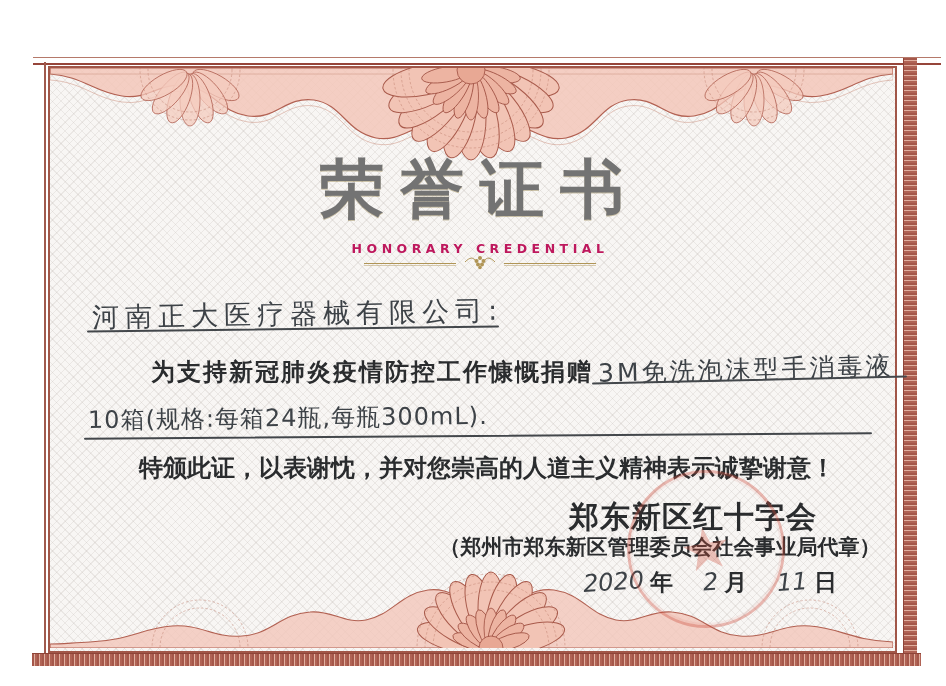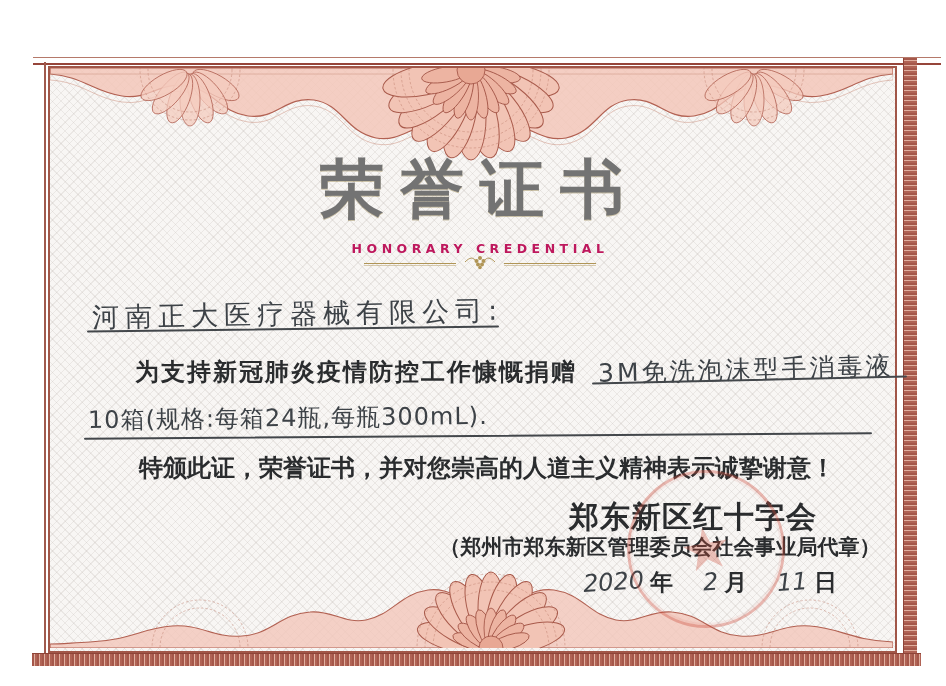--- a/index.html
+++ b/index.html
@@ -35,21 +35,21 @@
     font-size:12.5px;font-weight:700;color:#be185d;letter-spacing:4.5px;margin-top:8px;}
   .divider{left:480px;top:254px;transform:translateX(-50%);width:232px;
     display:flex;align-items:center;gap:7px;}
   .divider .dline{flex:1;height:1px;border-top:1px solid #b09556;border-bottom:1px solid rgba(176,149,86,.45);}
   
   .print{color:#2a2c2e;font-weight:700;white-space:nowrap;}
   .hand{font-family:"DejaVu Sans","Liberation Sans",sans-serif;color:#3d4247;white-space:nowrap;}
   .recipient{left:92px;top:296px;font-size:27px;letter-spacing:6px;transform:rotate(-1deg);}
   .u-line{height:2px;background:#43474b;border-radius:1px;}
   .u-recipient{left:87px;top:328px;width:412px;transform:rotate(-0.7deg);}
-  .donate-intro{left:135px;top:356px;font-size:24px;letter-spacing:2px;text-align:center;}
+  .donate-intro{left:151px;top:356px;font-size:24px;letter-spacing:2px;text-align:center;}
   .donate-item{left:598px;top:353px;font-size:25px;letter-spacing:3px;transform:rotate(-1.5deg);}
   .u-item{left:592px;top:379px;width:315px;transform:rotate(-1.3deg);}
   .detail{left:88px;top:402px;font-size:24px;letter-spacing:1px;transform:rotate(-0.6deg);}
   .u-detail{left:84px;top:435px;width:788px;transform:rotate(-0.4deg);}
   .thanks{left:139px;top:452px;font-size:24px;}
   .issuer{left:693px;top:497px;transform:translateX(-50%);font-size:30px;letter-spacing:1px;}
   .issuer-note{left:648px;top:533px;transform:translateX(-50%);font-size:21px;margin-left:12px;}
   .date-row{left:583px;top:567px;display:flex;align-items:baseline;font-size:23px;}
   .date-row .hw{font-style:italic;transform:rotate(-4deg);font-size:24px;}
   .date-row .unit{font-weight:700;color:#2a2c2e;}
@@ -310,21 +310,21 @@
 <div class="abs hand recipient">河南正大医疗器械有限公司:</div>
 <div class="abs u-line u-recipient"></div>
 
 <div class="abs print donate-intro">为支持新冠肺炎疫情防控工作慷慨捐赠</div>
 <div class="abs hand donate-item">3M免洗泡沫型手消毒液</div>
 <div class="abs u-line u-item"></div>
 
 <div class="abs hand detail">10箱(规格:每箱24瓶,每瓶300mL).</div>
 <div class="abs u-line u-detail"></div>
 
-<div class="abs print thanks">特颁此证，荣誉证书，并对您崇高的人道主义精神表示诚挚谢意！</div>
+<div class="abs print thanks">特颁此证，以表谢忱，并对您崇高的人道主义精神表示诚挚谢意！</div>
 
 <div class="abs print issuer">郑东新区红十字会</div>
 <div class="abs print issuer-note">（郑州市郑东新区管理委员会社会事业局代章）</div>
 
 <div class="abs date-row">
   <span class="hand hw">2020</span>
   <span class="sp-s"></span>
   <span class="unit">年</span>
   <span class="sp-m"></span>
   <span class="hand hw">2</span>

